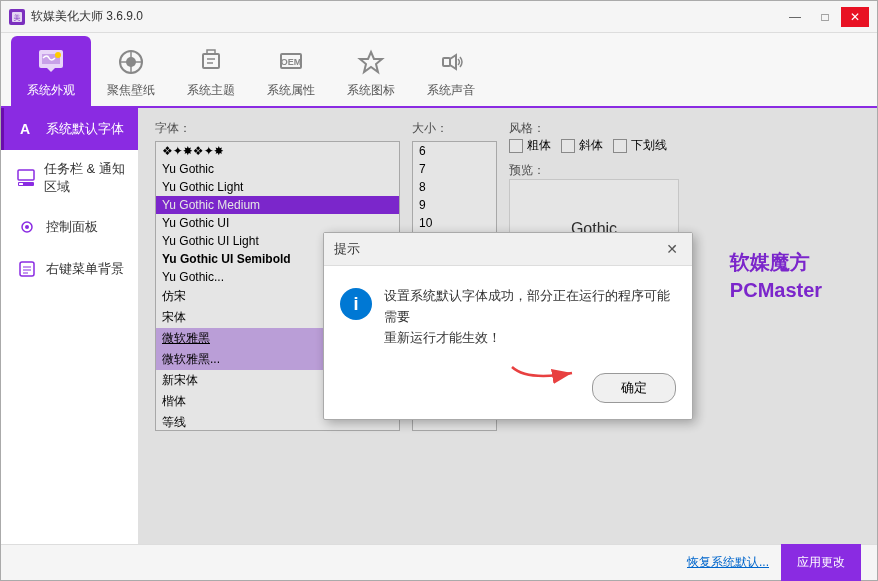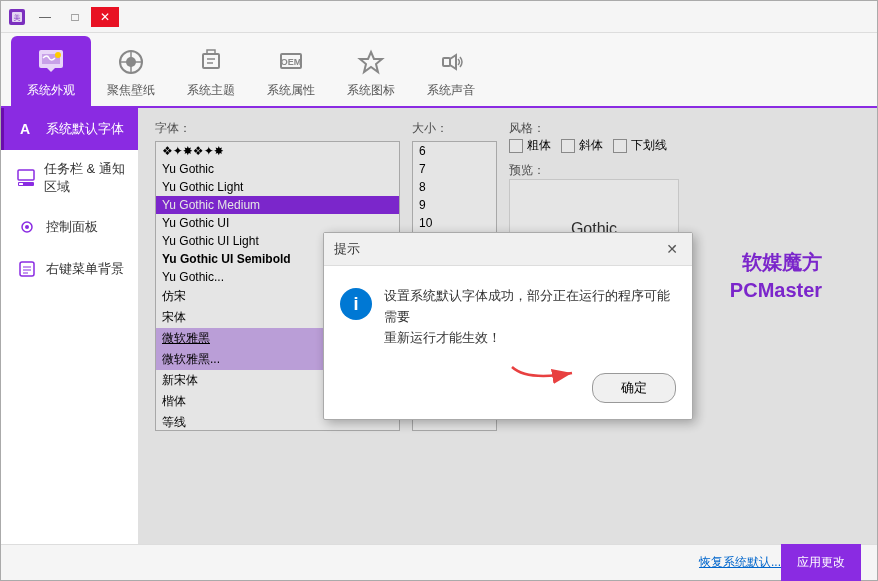--- a/index.html
+++ b/index.html
@@ -239,33 +239,34 @@
       width: 170px;
       display: flex;
       align-items: center;
       justify-content: center;
       flex-direction: column;
     }
     .brand-text {
       font-size: 20px;
       font-weight: bold;
       color: #8a2be2;
-      text-align: right;
+      text-align: left;
       line-height: 1.4;
     }
 
     
     .bottom-bar {
       height: 36px;
       background: #f5f5f5;
       border-top: 1px solid #ddd;
       display: flex;
       align-items: center;
       justify-content: flex-end;
       padding: 0 16px;
+      gap: 12px;
     }
     .bottom-link {
       color: #0066cc;
       font-size: 12px;
       cursor: pointer;
       text-decoration: underline;
     }
     .bottom-btn {
       background: #8a2be2;
       color: white;
@@ -371,20 +372,21 @@
 
 <div class="window">
 
   <div class="title-bar">
     <div class="title-bar-icon">
       <svg width="12" height="12" viewBox="0 0 12 12">
         <rect x="1" y="1" width="10" height="10" rx="1" fill="white" opacity="0.8"></rect>
         <text x="6" y="9" text-anchor="middle" font-size="7" fill="#7b2fbe">美</text>
       </svg>
     </div>
+    <span class="title-bar-text">软媒美化大师 3.6.9.0</span>
     <div class="title-bar-controls">
       <button class="title-btn">—</button>
       <button class="title-btn">□</button>
       <button class="title-btn close">✕</button>
     </div>
   </div>
 
   <div class="tab-bar">
 
     <div class="tab-item active">

